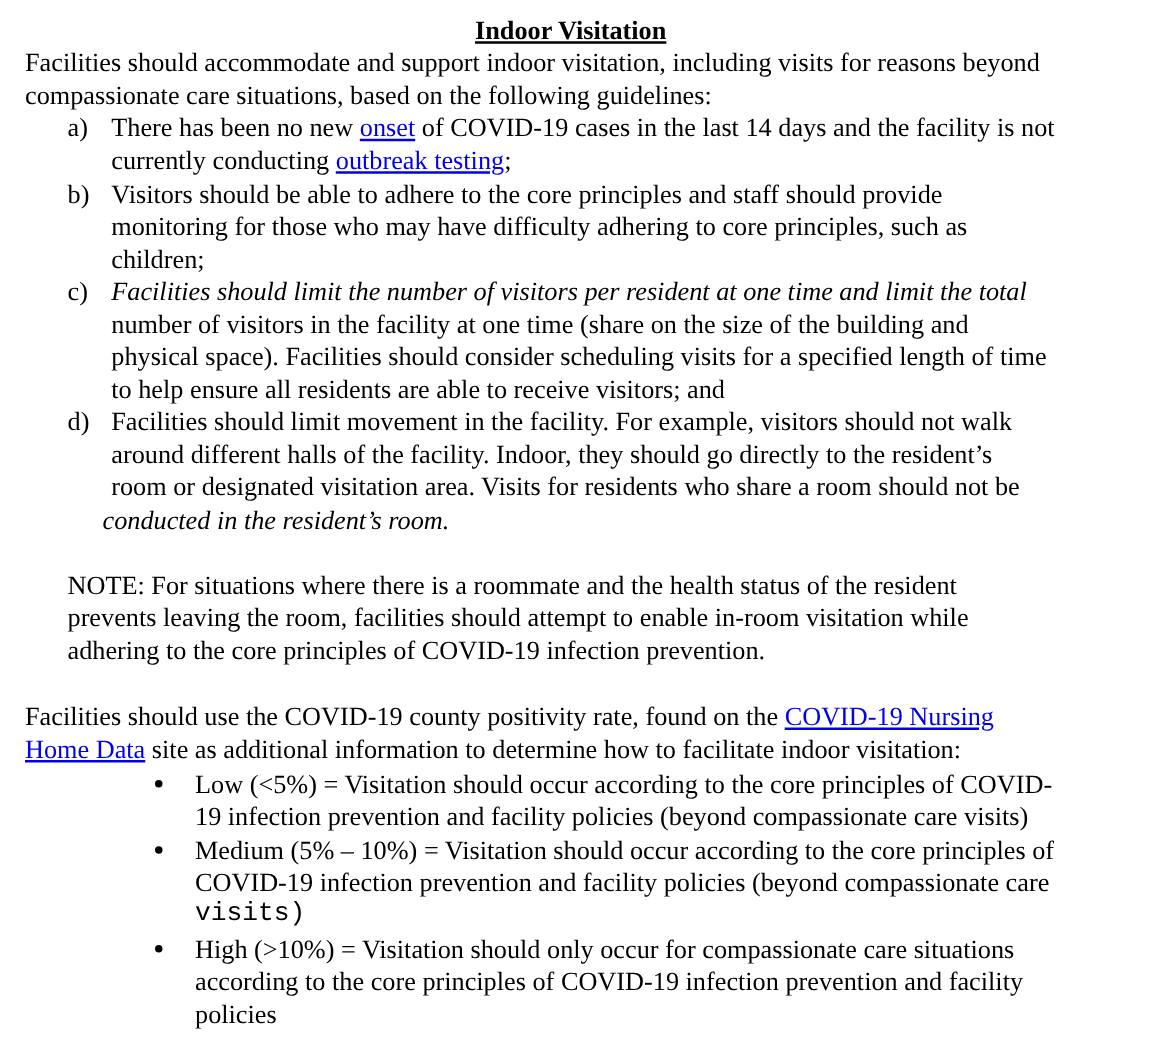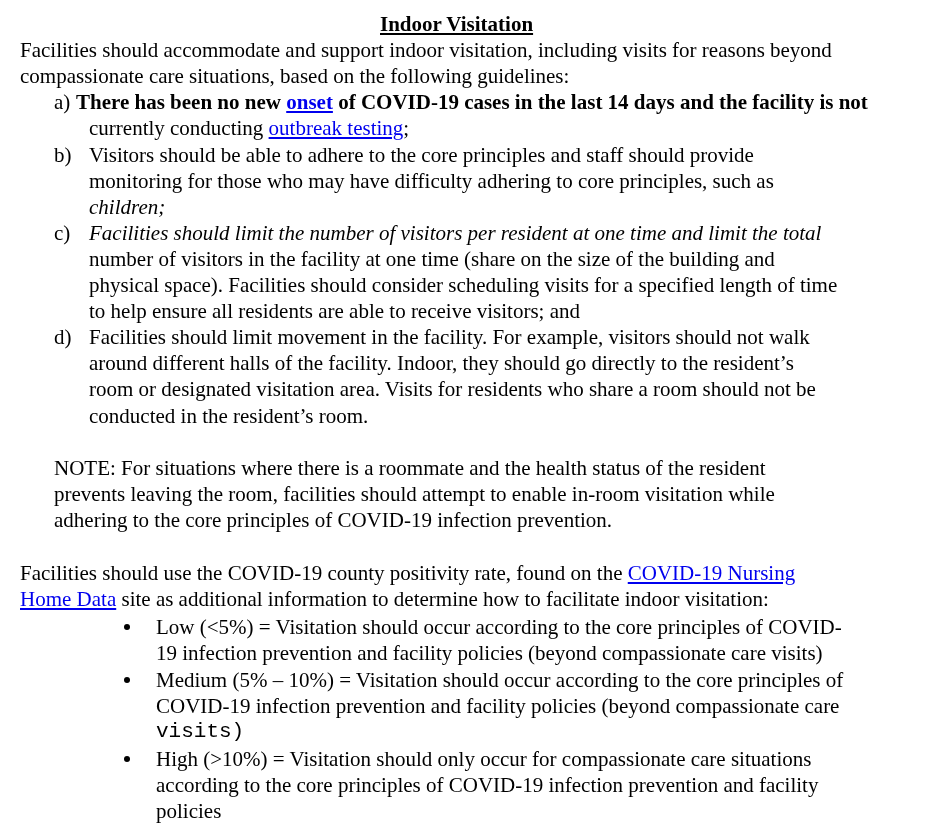--- a/index.html
+++ b/index.html
@@ -20,49 +20,49 @@
 
   <div class="line title" style="left:380px; top:11px;">Indoor Visitation</div>
 
   <div>
     <div class="line" style="left:20px; top:37px;">Facilities should accommodate and support indoor visitation, including visits for reasons beyond</div>
     <div class="line" style="left:20px; top:63px;">compassionate care situations, based on the following guidelines:</div>
   </div>
 
   <div>
     <div class="marker" style="left:54px; top:89px;">a)</div>
-    <div class="line" style="left:76px; top:89px;font-weight:bold;">
+    <div class="line" style="left:89px; top:89px;">
       <span>There has been no new </span><a class="link" href="#">onset</a><span> of COVID-19 cases in the last 14 days and the facility is not</span>
     </div>
     <div class="line" style="left:89px; top:115px;">
       <span>currently conducting </span><a class="link" href="#">outbreak testing</a><span>;</span>
     </div>
   </div>
 
   <div>
     <div class="marker" style="left:54px; top:142px;">b)</div>
     <div class="line" style="left:89px; top:142px;">Visitors should be able to adhere to the core principles and staff should provide</div>
     <div class="line" style="left:89px; top:168px;">monitoring for those who may have difficulty adhering to core principles, such as</div>
-    <div class="line" style="left:89px; top:194px;font-style:italic;">children;</div>
+    <div class="line" style="left:89px; top:194px;">children;</div>
   </div>
 
   <div>
     <div class="marker" style="left:54px; top:220px;">c)</div>
     <div class="line" style="left:89px; top:220px;font-style:italic;">Facilities should limit the number of visitors per resident at one time and limit the total</div>
     <div class="line" style="left:89px; top:246px;">number of visitors in the facility at one time (share on the size of the building and</div>
     <div class="line" style="left:89px; top:272px;">physical space).  Facilities should consider scheduling visits for a specified length of time</div>
     <div class="line" style="left:89px; top:298px;">to help ensure all residents are able to receive visitors; and</div>
   </div>
 
   <div>
     <div class="marker" style="left:54px; top:324px;">d)</div>
     <div class="line" style="left:89px; top:324px;">Facilities should limit movement in the facility.  For example, visitors should not walk</div>
     <div class="line" style="left:89px; top:350px;">around different halls of the facility. Indoor, they should go directly to the resident’s</div>
     <div class="line" style="left:89px; top:376px;">room or designated visitation area. Visits for residents who share a room should not be</div>
-    <div class="line" style="left:89px; top:403px;">conducted in the resident’s room.</div>
+    <div class="line" style="left:82px; top:403px;font-style:italic;">conducted in the resident’s room.</div>
   </div>
 
   <div>
     <div class="line" style="left:54px; top:455px;">NOTE: For situations where there is a roommate and the health status of the resident</div>
     <div class="line" style="left:54px; top:481px;">prevents leaving the room, facilities should attempt to enable in-room visitation while</div>
     <div class="line" style="left:54px; top:507px;">adhering to the core principles of COVID-19 infection prevention.</div>
   </div>
 
   <div>
     <div class="line" style="left:20px; top:560px;">

